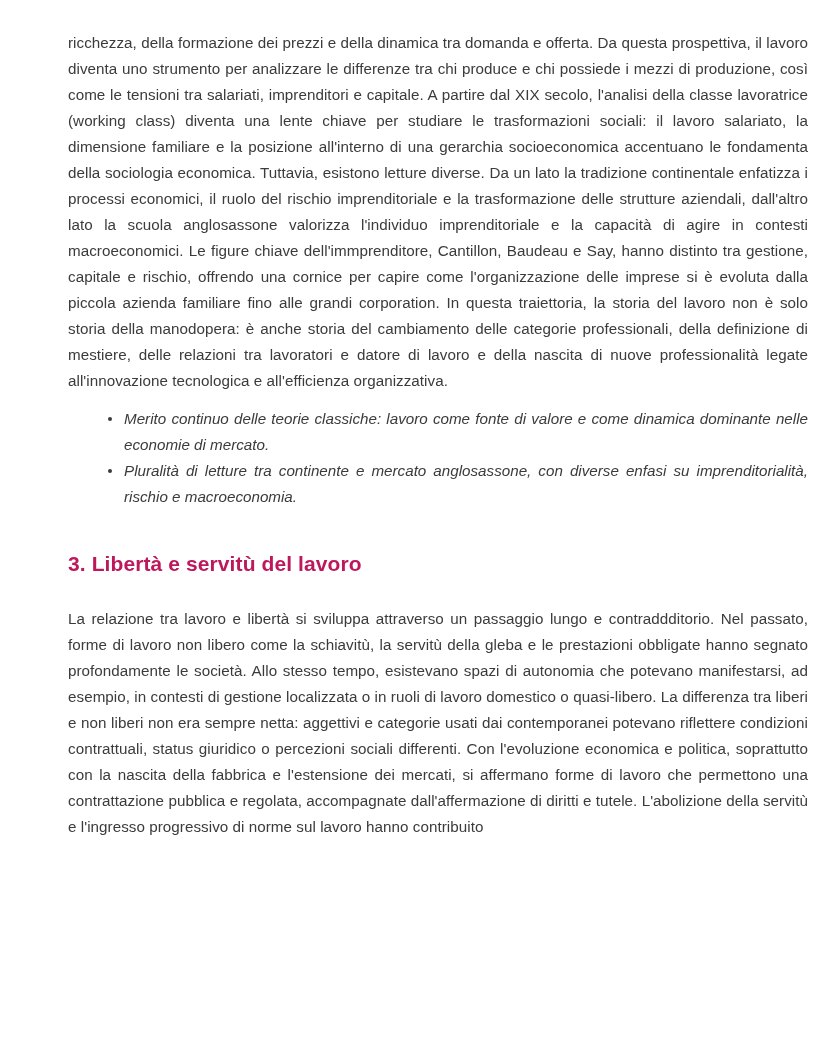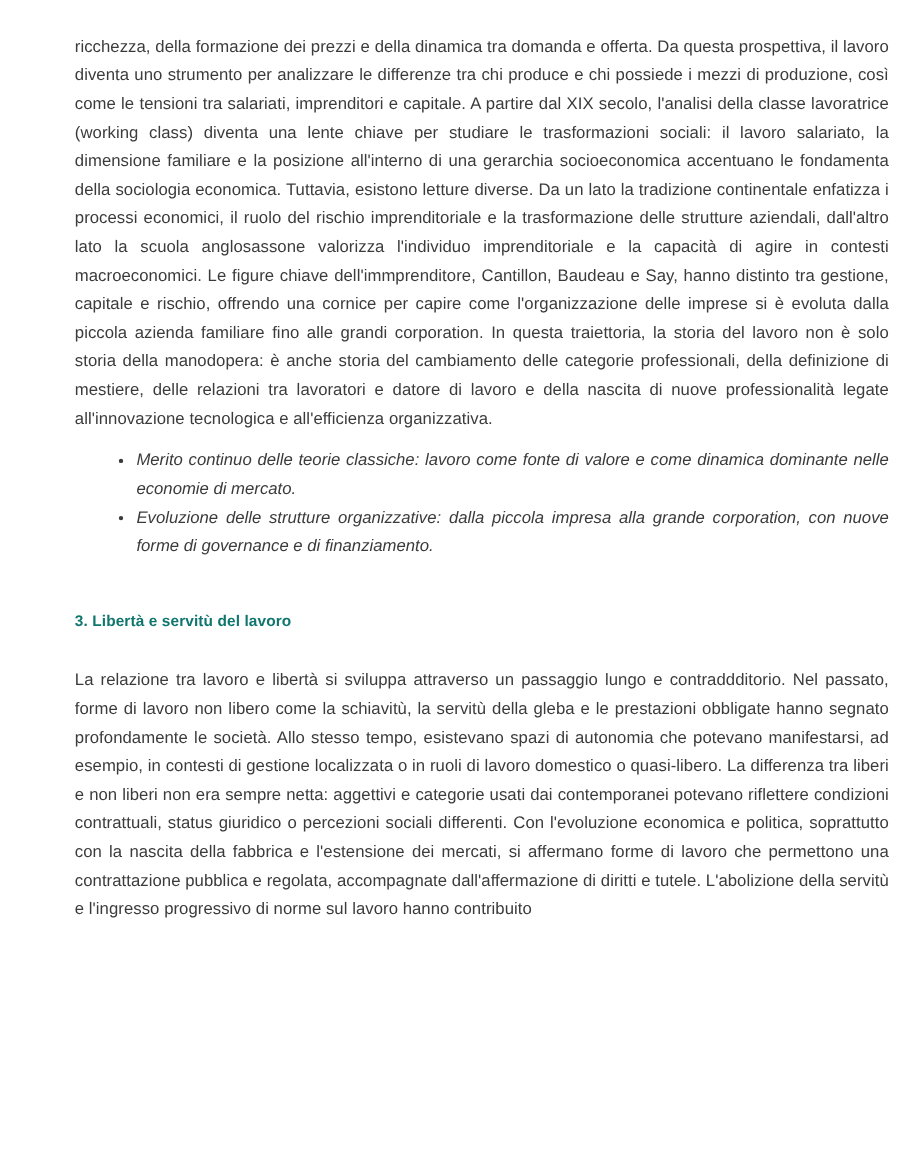--- a/index.html
+++ b/index.html
@@ -56,39 +56,39 @@
     left: 0;
     top: 11px;
     width: 4px;
     height: 4px;
     border-radius: 50%;
     background: #3b3b3b;
   }
   h2.section-heading {
     margin: 0;
     padding: 0;
-    font-size: 14px;
+    font-size: 21px;
     font-weight: bold;
     line-height: 24px;
     letter-spacing: 0.1px;
-    color: #0f766e;
+    color: #be185d;
   }
   .gap-before-heading { height: 42px; }
   .gap-after-heading  { height: 30px; }
 </style>
 </head>
 <body>
 
 <div class="page">
 
   <p class="body-par">ricchezza, della formazione dei prezzi e della dinamica tra domanda e offerta. Da questa prospettiva, il lavoro diventa uno strumento per analizzare le differenze tra chi produce e chi possiede i mezzi di produzione, così come le tensioni tra salariati, imprenditori e capitale. A partire dal XIX secolo, l'analisi della classe lavoratrice (working class) diventa una lente chiave per studiare le trasformazioni sociali: il lavoro salariato, la dimensione familiare e la posizione all'interno di una gerarchia socioeconomica accentuano le fondamenta della sociologia economica. Tuttavia, esistono letture diverse. Da un lato la tradizione continentale enfatizza i processi economici, il ruolo del rischio imprenditoriale e la trasformazione delle strutture aziendali, dall'altro lato la scuola anglosassone valorizza l'individuo imprenditoriale e la capacità di agire in contesti macroeconomici. Le figure chiave dell'immprenditore, Cantillon, Baudeau e Say, hanno distinto tra gestione, capitale e rischio, offrendo una cornice per capire come l'organizzazione delle imprese si è evoluta dalla piccola azienda familiare fino alle grandi corporation. In questa traiettoria, la storia del lavoro non è solo storia della manodopera: è anche storia del cambiamento delle categorie professionali, della definizione di mestiere, delle relazioni tra lavoratori e datore di lavoro e della nascita di nuove professionalità legate all'innovazione tecnologica e all'efficienza organizzativa.</p>
 
   <ul class="bullets">
     <li>Merito continuo delle teorie classiche: lavoro come fonte di valore e come dinamica dominante nelle economie di mercato.</li>
-    <li>Evoluzione delle strutture organizzative: dalla piccola impresa alla grande corporation, con nuove forme di governance e di finanziamento.</li>
+    <li>Pluralità di letture tra continente e mercato anglosassone, con diverse enfasi su imprenditorialità, rischio e macroeconomia.</li>
   </ul>
 
   <div class="gap-before-heading"></div>
 
   <h2 class="section-heading">3. Libertà e servitù del lavoro</h2>
 
   <div class="gap-after-heading"></div>
 
   <p class="body-par">La relazione tra lavoro e libertà si sviluppa attraverso un passaggio lungo e contraddditorio. Nel passato, forme di lavoro non libero come la schiavitù, la servitù della gleba e le prestazioni obbligate hanno segnato profondamente le società. Allo stesso tempo, esistevano spazi di autonomia che potevano manifestarsi, ad esempio, in contesti di gestione localizzata o in ruoli di lavoro domestico o quasi-libero. La differenza tra liberi e non liberi non era sempre netta: aggettivi e categorie usati dai contemporanei potevano riflettere condizioni contrattuali, status giuridico o percezioni sociali differenti. Con l'evoluzione economica e politica, soprattutto con la nascita della fabbrica e l'estensione dei mercati, si affermano forme di lavoro che permettono una contrattazione pubblica e regolata, accompagnate dall'affermazione di diritti e tutele. L'abolizione della servitù e l'ingresso progressivo di norme sul lavoro hanno contribuito</p>
 

